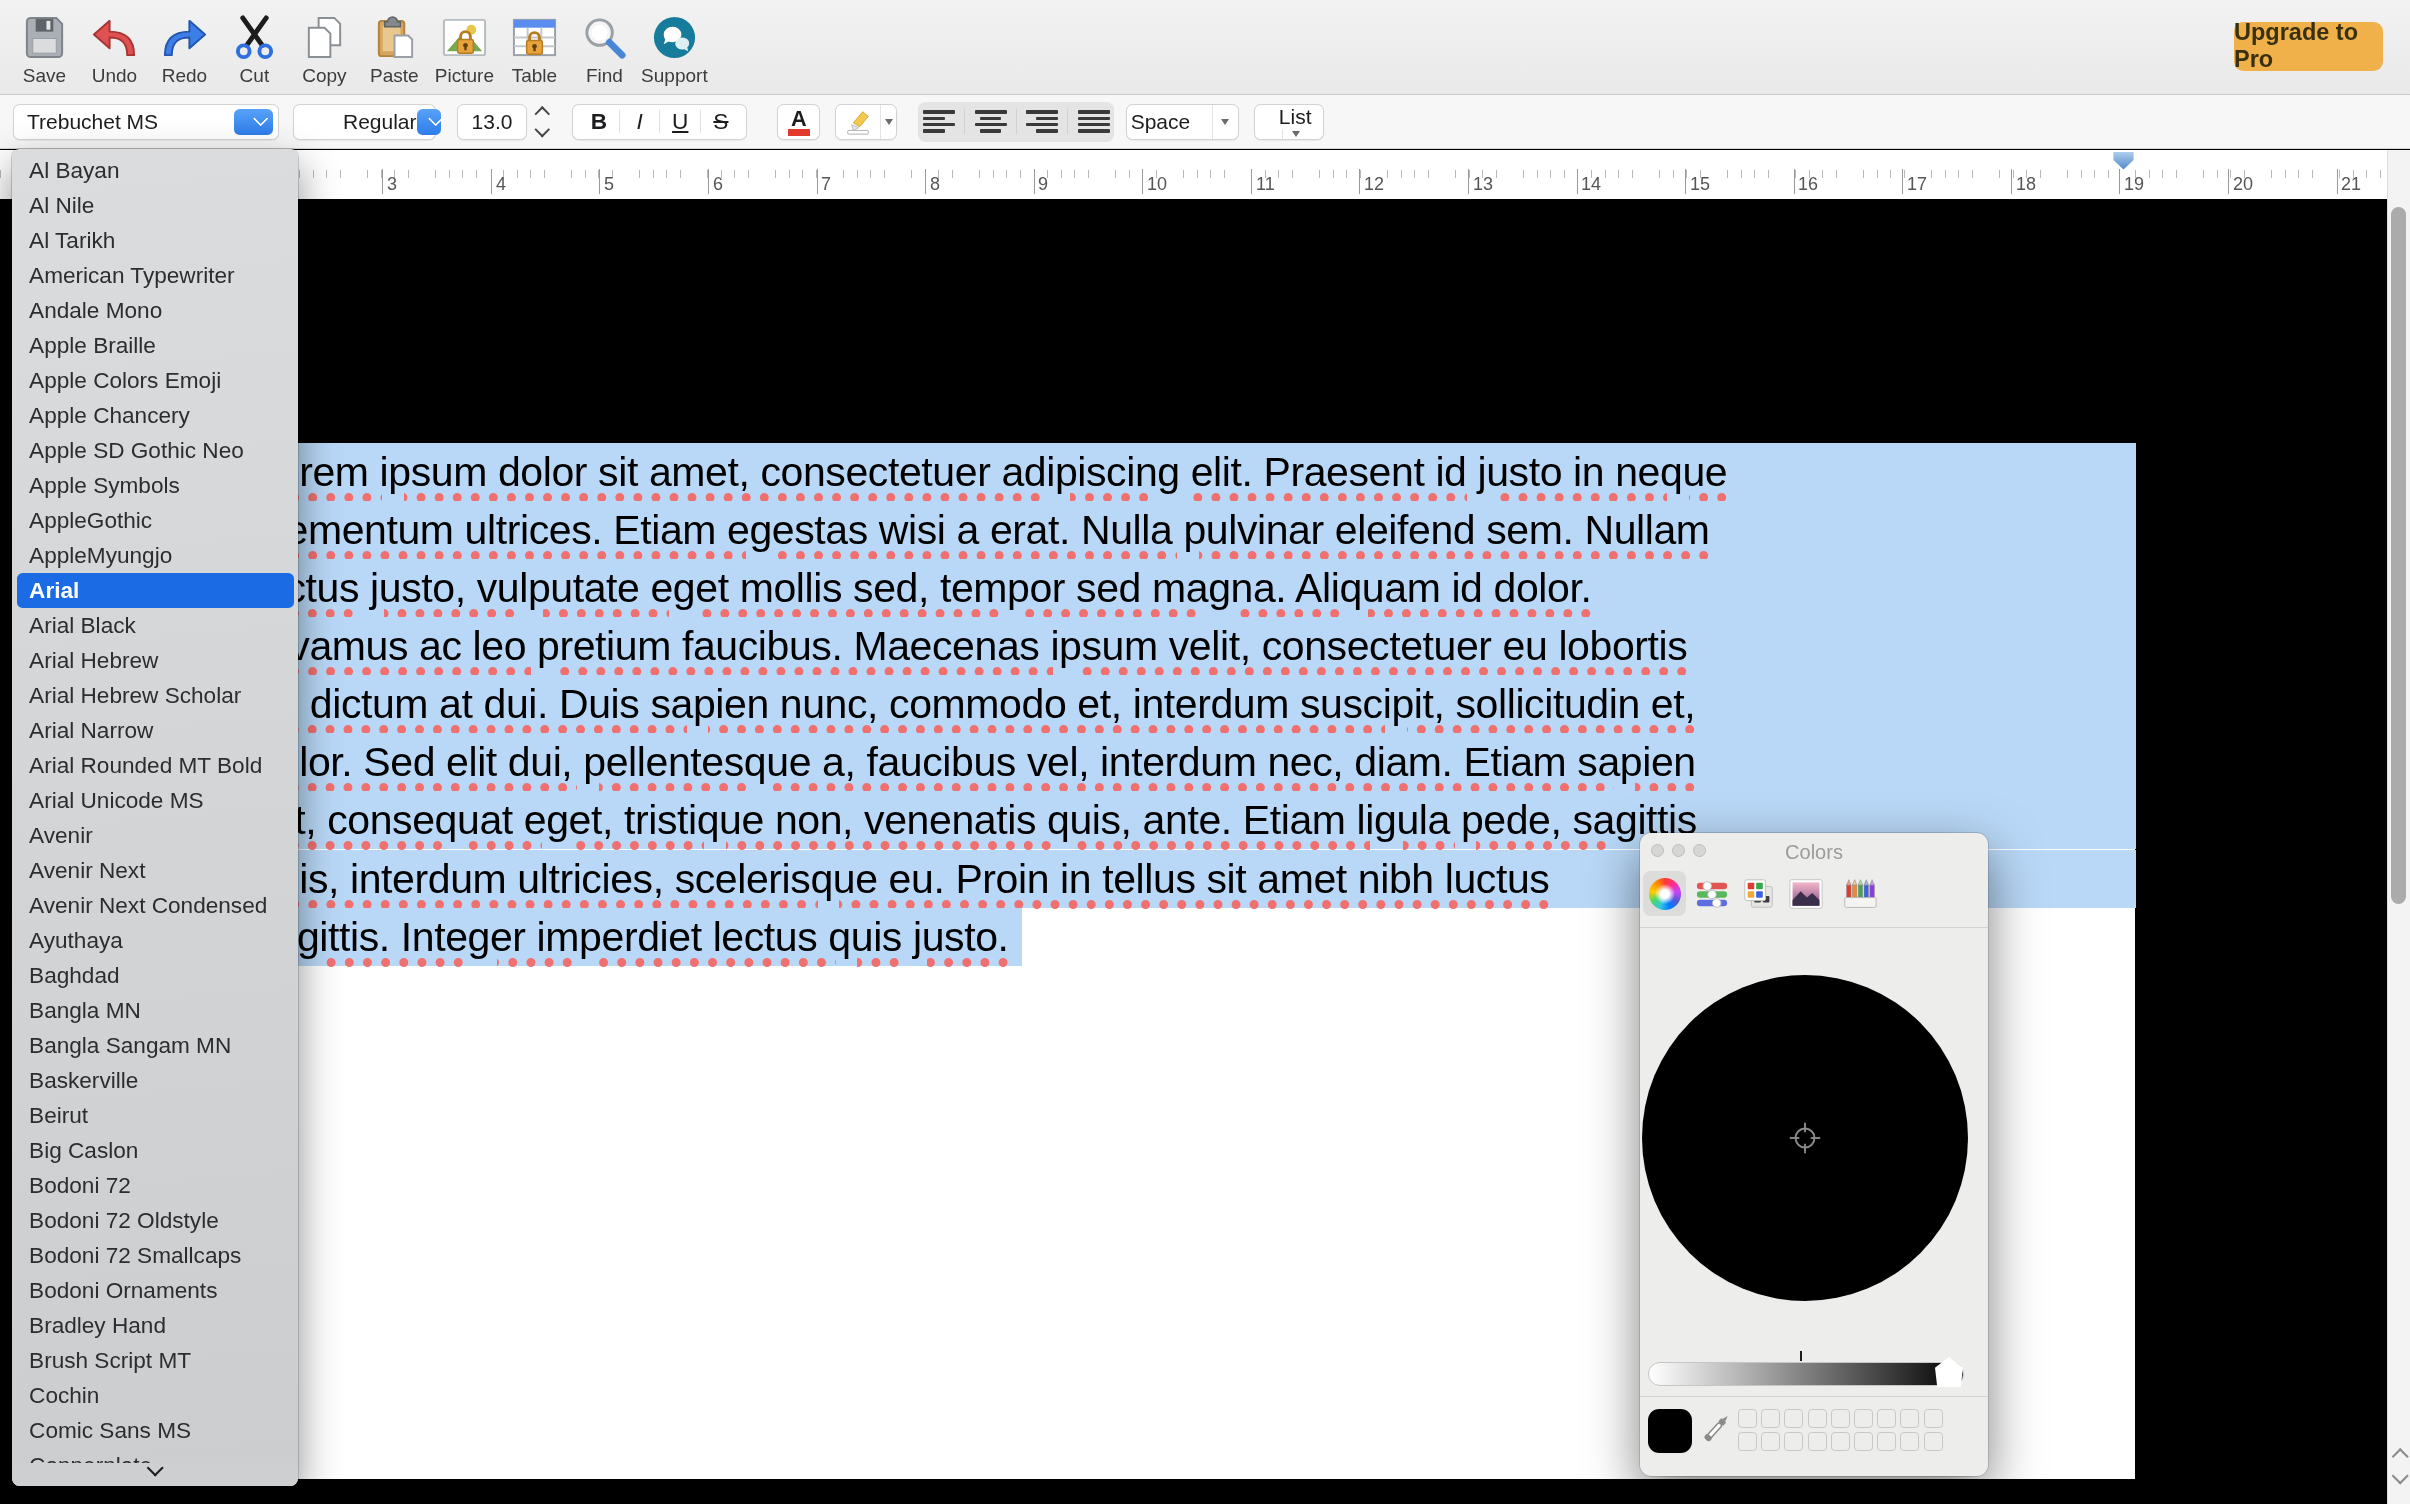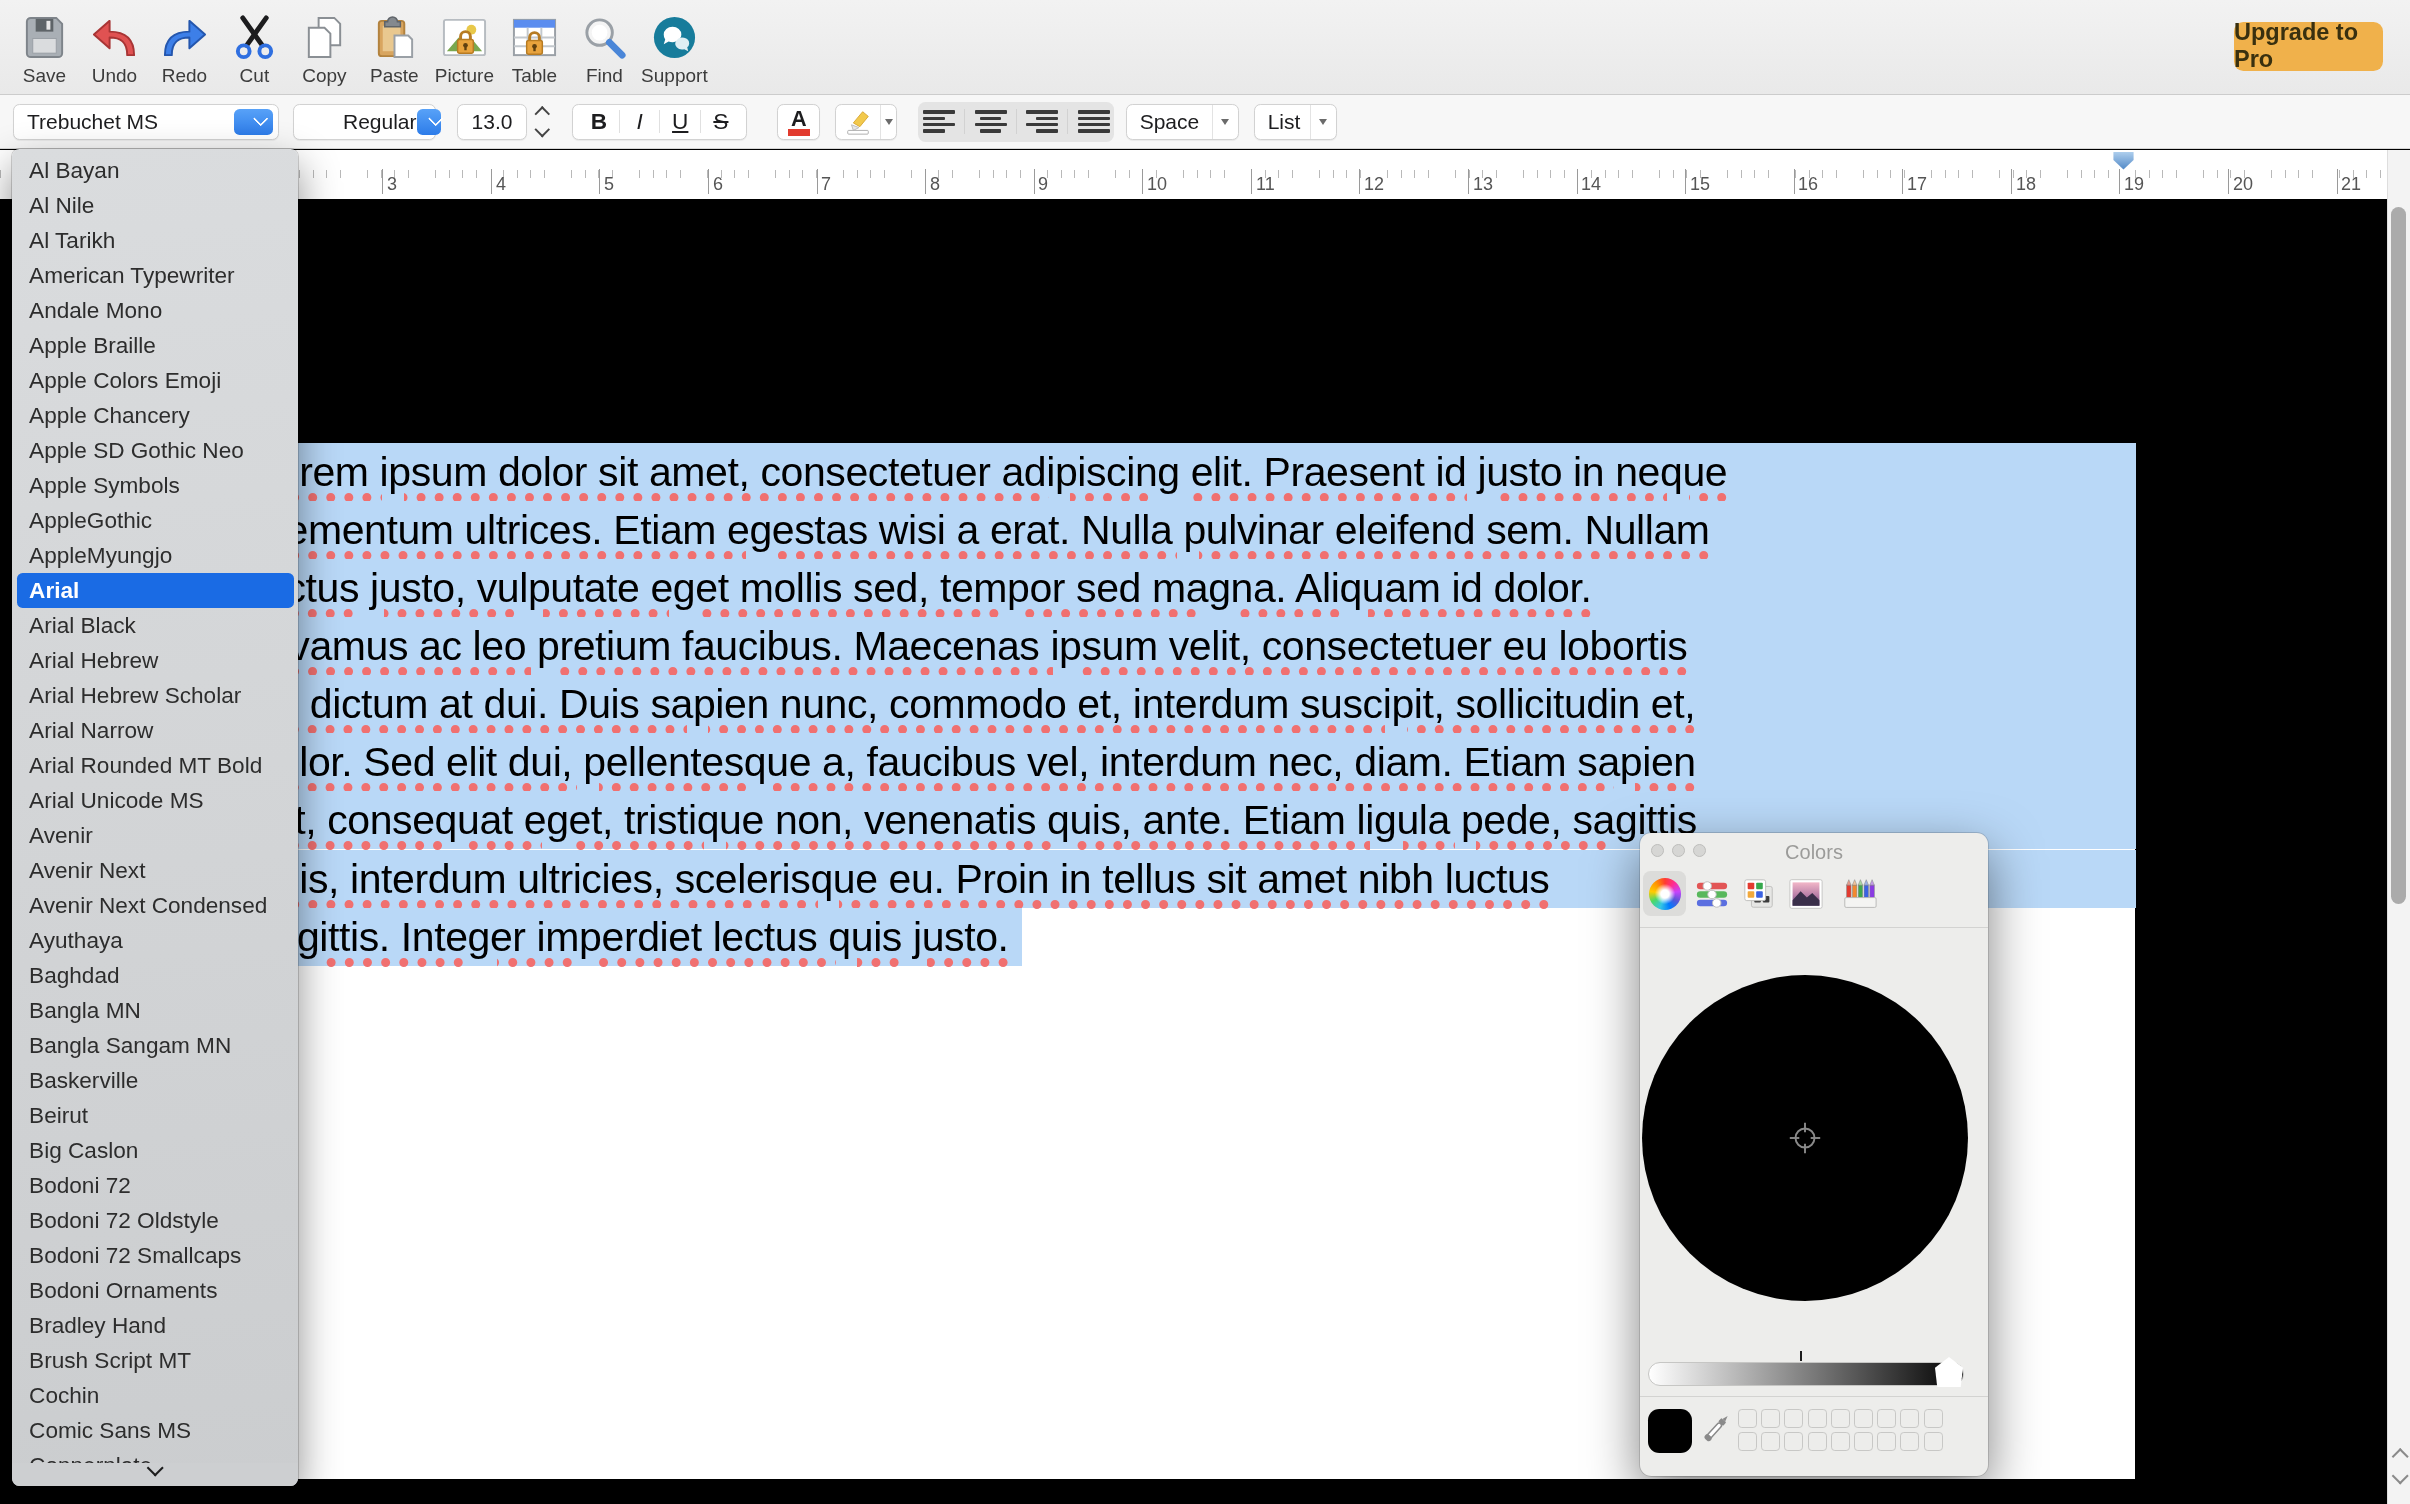--- a/index.html
+++ b/index.html
@@ -44,22 +44,22 @@
   .fb-colorA .a{font-size:21.7px;font-weight:bold;line-height:19px;margin-top:1.9px;}
   .fb-colorA .bar{width:22.6px;height:6.6px;background:#e23b2e;margin-top:0.9px;}
   .fb-hl{width:62px;margin-right:21px;justify-content:space-between;padding-left:7.5px;}
   .fb-hl .mini{width:15px;height:34px;border-left:0.9px solid #e3e3e3;display:flex;align-items:center;justify-content:center;}
   .tri-dn{width:0;height:0;border-left:4.7px solid transparent;border-right:4.7px solid transparent;border-top:6.6px solid #6b6b6b;}
   .align-group{background:#e4e4e4;border-radius:7.5px;height:40px;width:196px;display:flex;align-items:center;
     justify-content:space-around;margin-right:11.3px;}
   .align-group .sep{width:0.9px;height:24.5px;background:#d2d2d2;}
   .align-ic{width:32px;height:26px;display:flex;flex-direction:column;justify-content:space-between;padding:1.9px 0;box-sizing:border-box;}
   .align-ic b{display:block;height:3.3px;background:#3a3a3a;border-radius:0.9px;}
-  .fb-space{width:113px;justify-content:space-between;padding-left:13px;margin-right:15px;}
-  .fb-list{width:83px;justify-content:space-between;padding-left:13px;}
+  .fb-space{width:113px;justify-content:space-between;padding-left:4px;margin-right:15px;}
+  .fb-list{width:70px;justify-content:space-between;padding-left:13px;flex-direction:column;}
   .fb .mini2{width:24.5px;height:34px;border-left:0.9px solid #e3e3e3;display:flex;align-items:center;justify-content:center;}
 
   
   .ruler{position:absolute;left:0;top:150px;width:2388px;height:49px;background:#fff;}
   .ruler-ticks{position:absolute;left:0;top:20px;width:100%;height:7.5px;
     background-image:repeating-linear-gradient(to right,#b9b9b9 0 0.9px,transparent 0.9px 13.6px);}
   .ruler-num{position:absolute;top:23.5px;font-size:18px;color:#555;}
   .ruler-numtick{position:absolute;top:19px;width:0.9px;height:24.5px;background:#9a9a9a;}
   .ruler-marker{position:absolute;top:0.9px;width:21px;height:19px;
     background:linear-gradient(#b3d2ef,#4f87c6);

